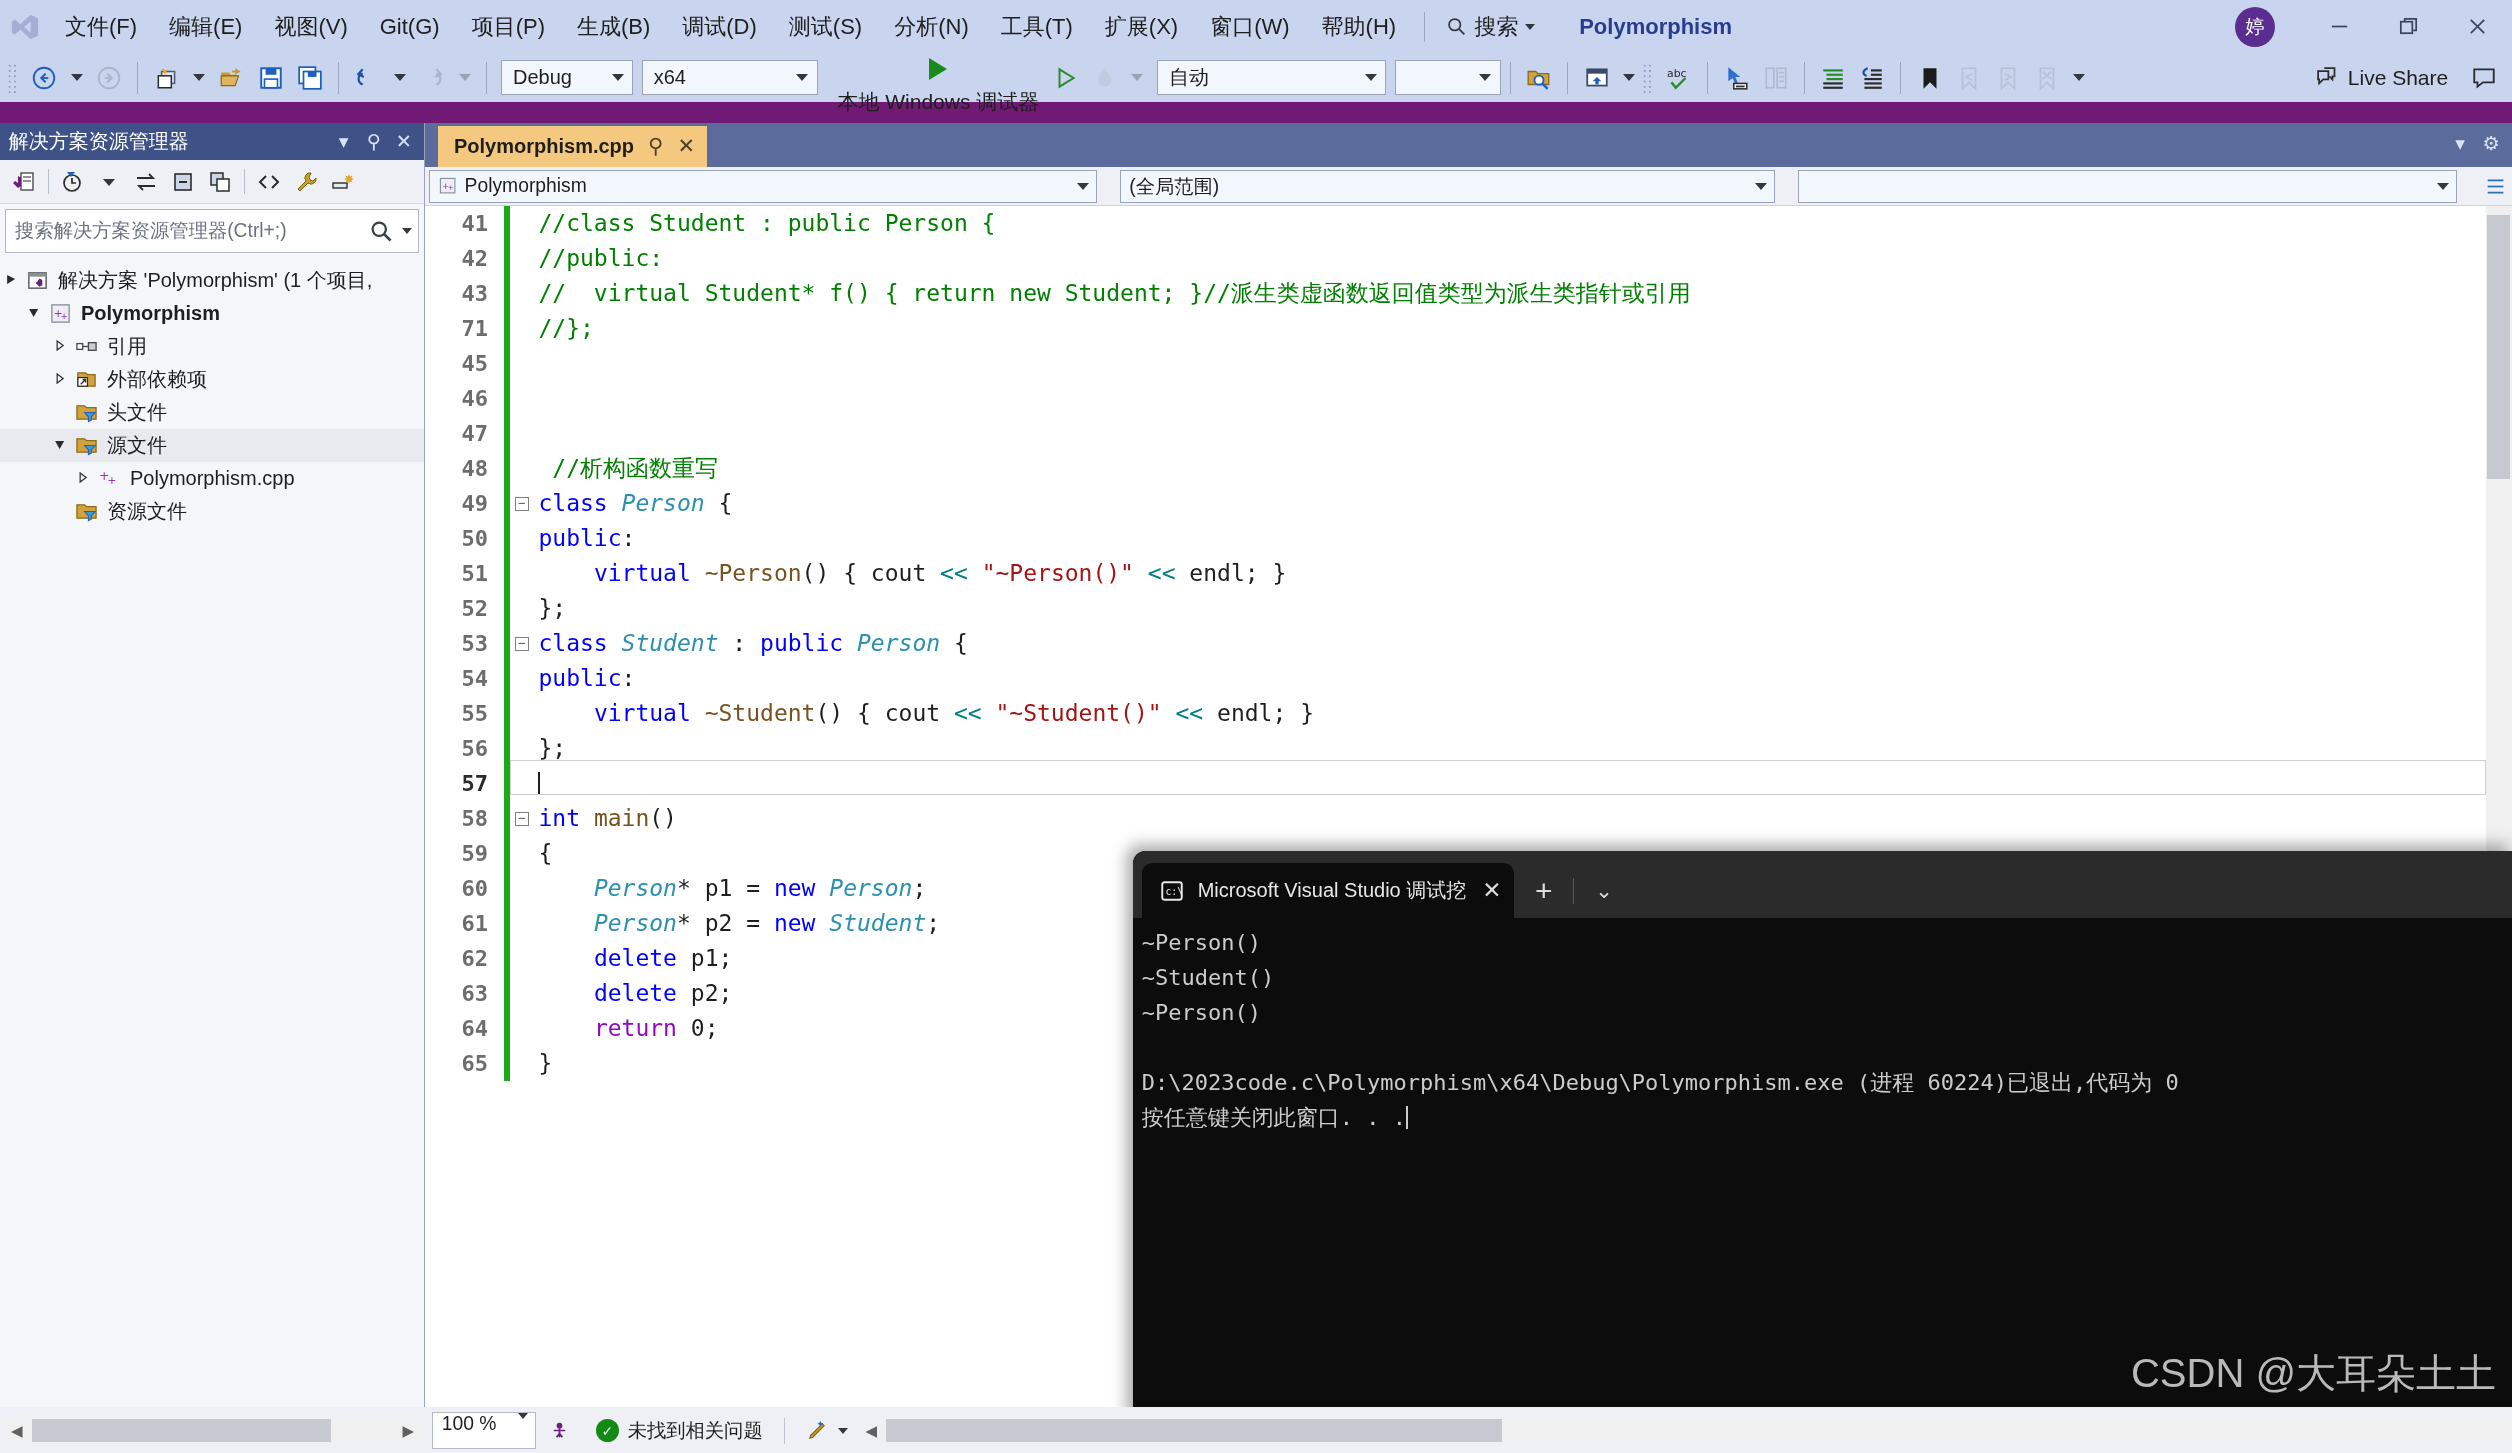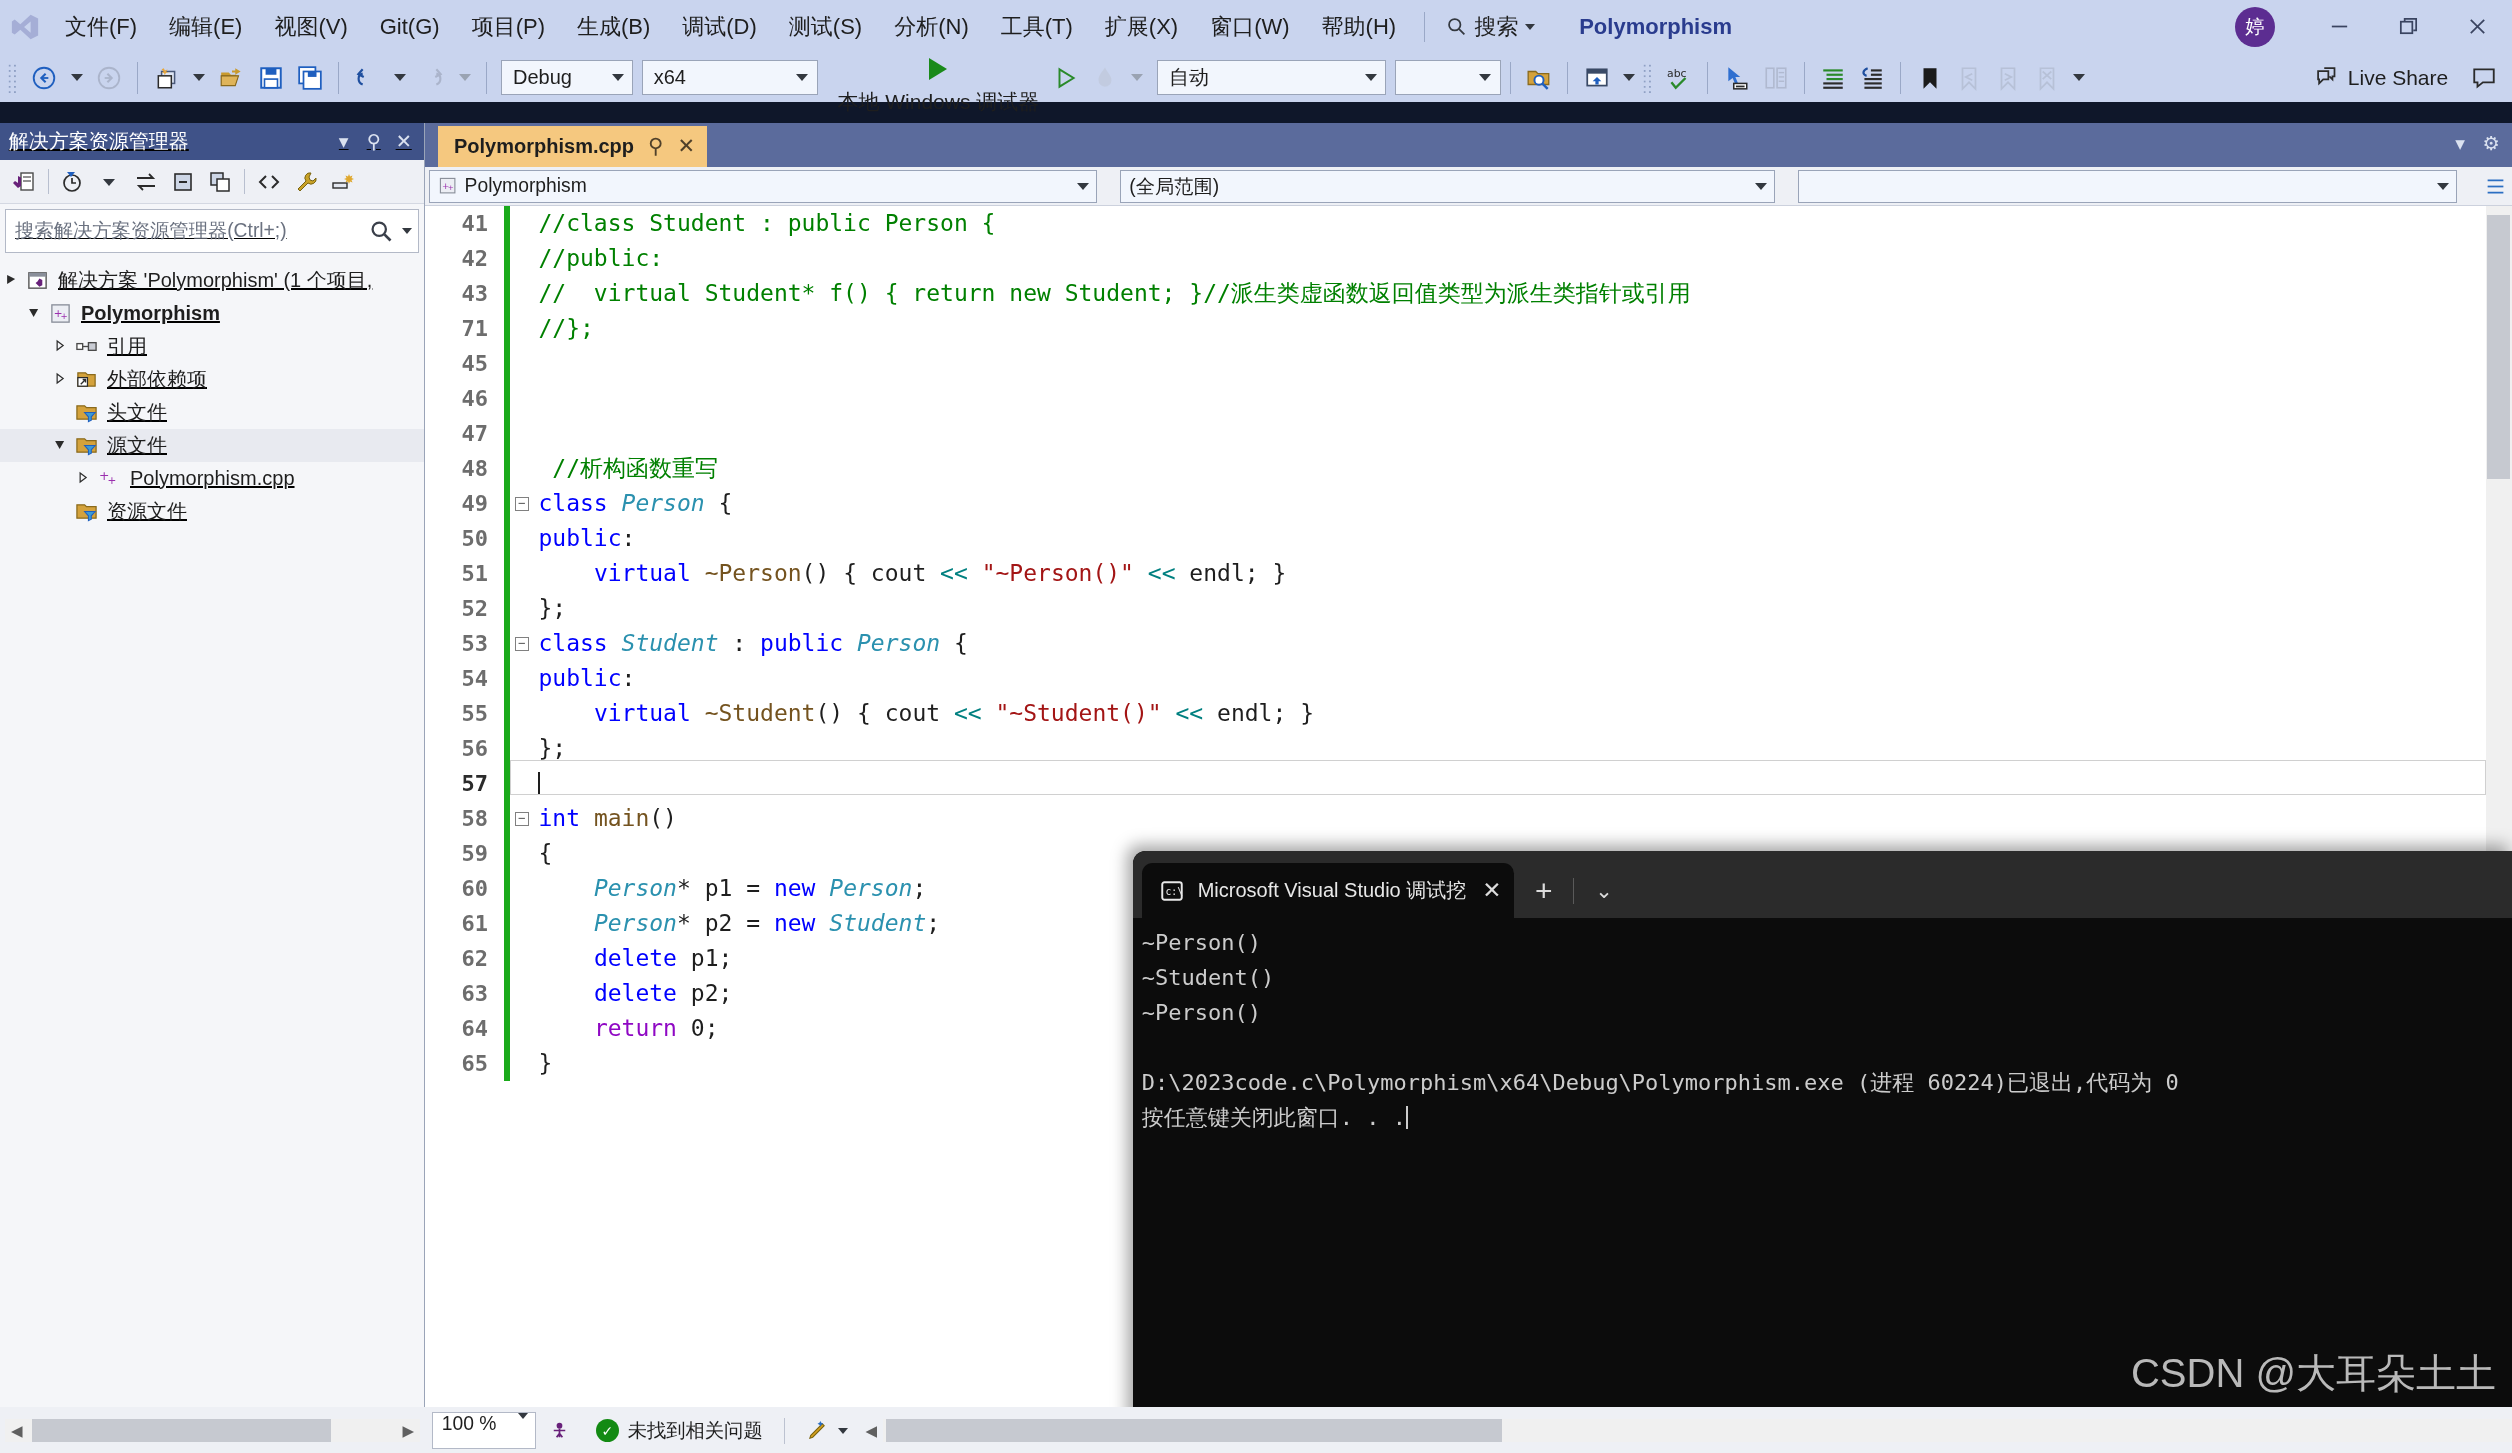--- a/index.html
+++ b/index.html
@@ -2,21 +2,21 @@
 <html style="font-size:14px"><head>
 <meta charset="utf-8">
 <style>
   * { box-sizing: border-box; margin: 0; padding: 0; }
   html, body {
     width: 2512px; height: 1454px;
     overflow: hidden;
     background: #ffffff;
     font-family: "Liberation Sans", sans-serif;
   }
-  #app { position: relative; width: 2512px; height: 1454px; background: #0f172a; border-radius: 32px; }
+  #app { position: relative; width: 2512px; height: 1454px; background: #701a75; border-radius: 32px; }
 
   
   .titlebar {
     position: absolute; left: 0; top: 0; width: 2512px; height: 53px;
     background: #c9d4ee;
     display: flex; align-items: center;
   }
   .vs-logo {
     width: 49px; height: 53px; display: flex; align-items: center; justify-content: center;
   }
@@ -95,21 +95,21 @@
     border-left: 18.5px solid #1a8a1a;
   }
   .live-share {
     display: flex; align-items: center; gap: 8.8px; font-size: 21px; color: #1e1e1e;
     margin-left: auto; padding-right: 16px; white-space: nowrap;
   }
 
   
   .se {
     position: absolute; left: 0; top: 123px; width: 425px; height: 1284px;
-    background: #f5f6f9; border-right: 0.9px solid #9aa4b8; text-decoration: underline;
+    background: #f5f6f9; border-right: 0.9px solid #9aa4b8;
   }
   .se-head {
     height: 37px; background: #3f5288; color: #ffffff;
     display: flex; align-items: center; padding: 0 5.3px 0 8.8px; font-size: 20px;
   }
   .se-head .t { flex: 1; white-space: nowrap; }
   .se-head .ic { width: 30px; text-align: center; font-size: 19.3px; color: #dbe2f0; }
   .se-tools {
     height: 44px; background: #eef0f5; display: flex; align-items: center;
     padding: 0 5.3px; border-bottom: 0.9px solid #d4d8e2;

